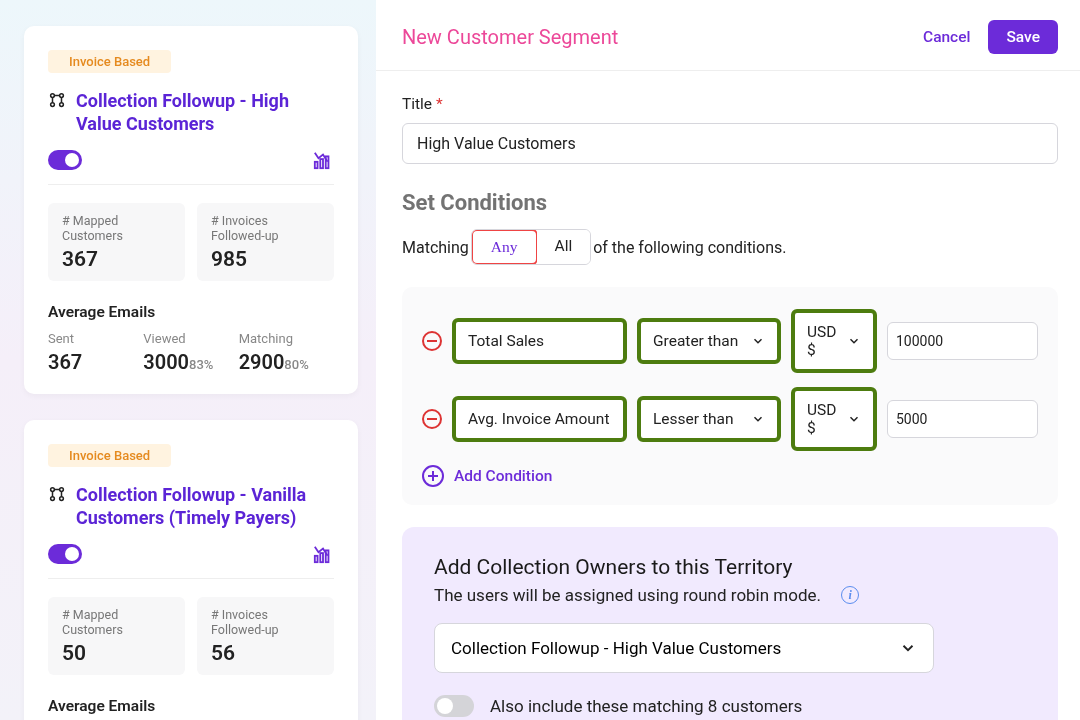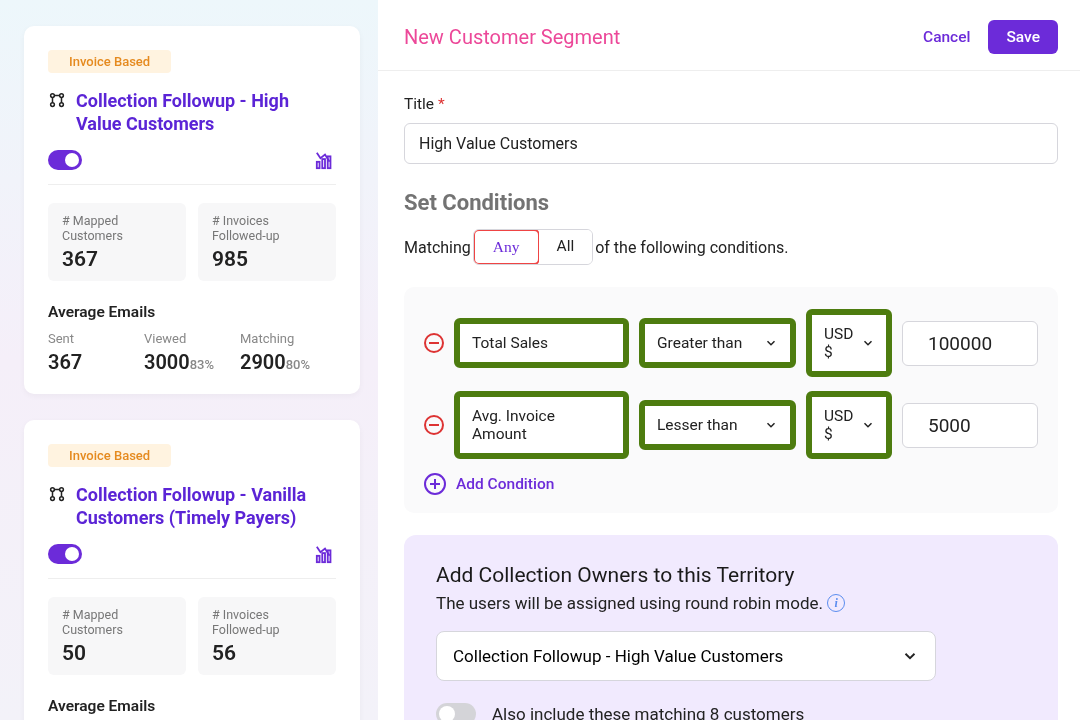--- a/index.html
+++ b/index.html
@@ -39,35 +39,35 @@
   .section-title { font-size:22px; font-weight:700; color:#737373; margin-top:26px; margin-bottom:14px;}
   .match-row { display:flex; align-items:center; gap:2px; font-size:16px; color:#222;}
   .seg-toggle { display:flex; border:1px solid #d6d6dc; border-radius:6px; overflow:hidden;}
   .seg-btn { padding:7px 18px; font-size:15.5px; cursor:pointer; background:#fff; color:#222;}
   .seg-btn.active { border:2px solid #ef4444; color:#6c2bd9; border-radius:6px; margin:-1px;font-family:Liberation Serif, serif;}
   
   .cond-box { background:#fafafb; border-radius:10px; padding:22px 20px 18px 20px; margin-top:22px;}
   .cond-row { display:flex; align-items:center; gap:10px; margin-bottom:14px;}
   .rm-icon { width:20px; height:20px; border:2px solid #d33; border-radius:50%; display:flex; align-items:center; justify-content:center; cursor:pointer; flex-shrink:0;}
   .rm-icon::before { content:""; width:10px; height:2px; background:#d33;}
-  .sel { background:#fff; border:6px solid #4d7c0f; border-radius:6px; padding:10px 12px; font-size:15.5px; color:#222; display:flex; align-items:center; justify-content:space-between; cursor:pointer;}
+  .sel { background:#fff; border:4px solid #4d7c0f; border-radius:6px; padding:10px 12px; font-size:15.5px; color:#222; display:flex; align-items:center; justify-content:space-between; cursor:pointer;}
   .sel.field { width:175px;}
-  .sel.op { width:157px;}
+  .sel.op { width:144px;}
   .sel.cur { width:86px;}
   .sel .chev { margin-left:8px;}
-  .val-input { background:#fff; border:1px solid #d6d6dc; border-radius:6px; padding:10px 25px; font-size:19px; color:#222; width:136px;}
+  .val-input { background:#fff; border:1px solid #d6d6dc; border-radius:6px; padding:10px 8px; font-size:14px; color:#222; width:151px;}
   .add-cond { display:flex; align-items:center; gap:10px; color:#6c2bd9; font-size:15.5px; font-weight:500; cursor:pointer; margin-top:6px;}
   .plus-icon { width:22px; height:22px; border:2px solid #6c2bd9; border-radius:50%; display:flex; align-items:center; justify-content:center; position:relative;}
   .plus-icon::before, .plus-icon::after { content:""; position:absolute; background:#6c2bd9;}
   .plus-icon::before { width:10px; height:2px;}
   .plus-icon::after { width:2px; height:10px;}
 
   .owners-box { background:#f1eafe; border-radius:12px; padding:28px 32px; margin-top:22px;}
   .owners-title { font-size:21px; font-weight:400; color:#1a1a1a;}
-  .owners-sub { font-size:17px; color:#222; margin-top:6px; display:flex; align-items:center; gap:4px;}
+  .owners-sub { font-size:17px; color:#222; margin-top:6px; display:flex; align-items:center; gap:20px;}
   .info-icon { width:18px; height:18px; border:1.5px solid #5b8def; color:#5b8def; border-radius:50%; display:inline-flex; align-items:center; justify-content:center; font-size:12px; font-style:italic; font-weight:bold; font-family:serif;}
   .owner-sel { margin-top:18px; background:#fff; border:1px solid #d6d6dc; border-radius:8px; padding:14px 16px; font-size:17px; display:flex; justify-content:space-between; align-items:center; width:500px; cursor:pointer;}
   .include-row { display:flex; align-items:center; gap:16px; margin-top:22px;}
   .toggle-off { width:40px; height:22px; background:#d4d4d8; border-radius:20px; position:relative; cursor:pointer;}
   .toggle-off::after { content:""; position:absolute; width:16px; height:16px; background:#fff; border-radius:50%; top:3px; left:3px;}
   .include-text { font-size:17px; color:#222;}
 
   svg { display:block; }
 </style>
 </head>

